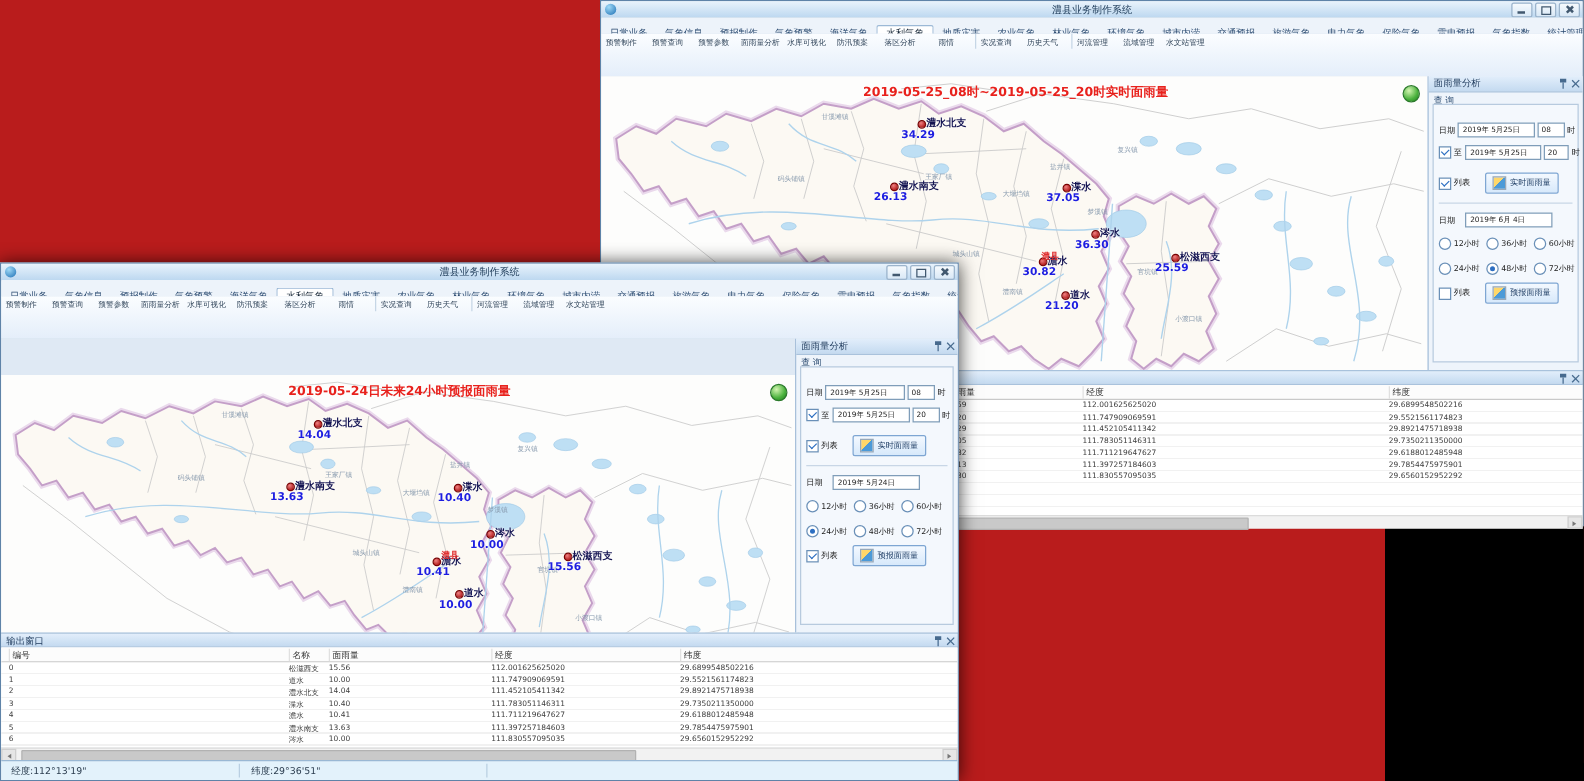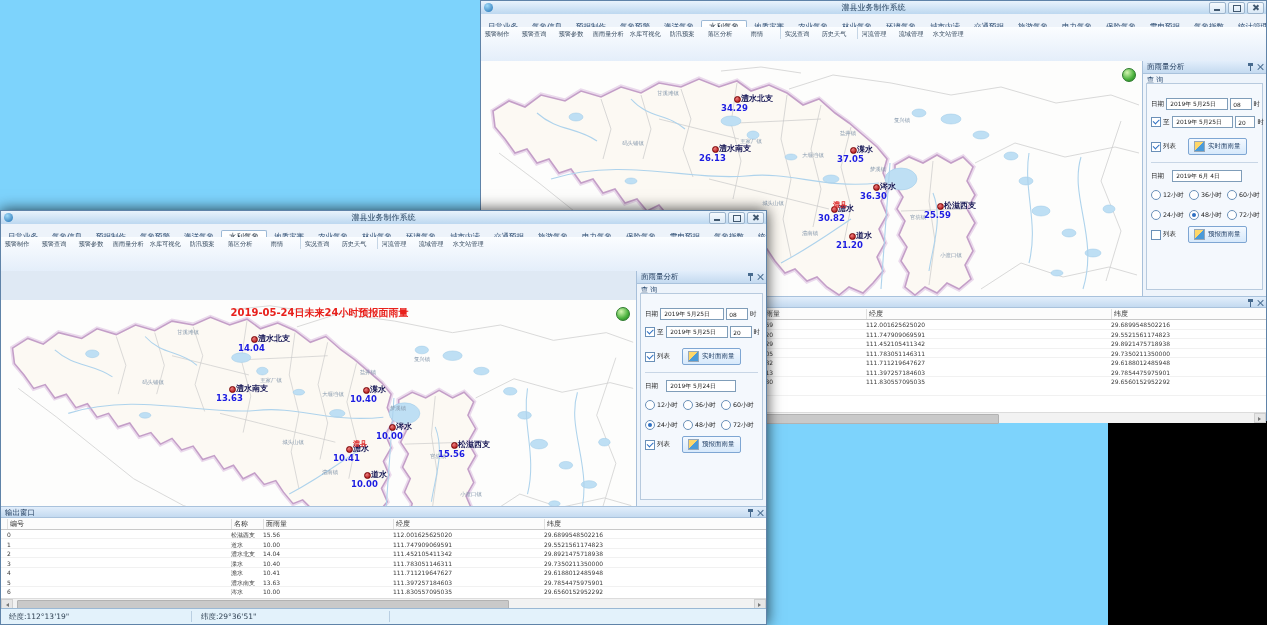--- a/index.html
+++ b/index.html
@@ -1,17 +1,17 @@
 <!DOCTYPE html>
 <html><head>
 <meta charset="utf-8">
 <style>
   html,body{margin:0;padding:0;background:#000;width:1267px;height:625px;overflow:hidden;
     font-family:"DejaVu Sans","Liberation Sans",sans-serif;}
-  .stage{position:relative;width:1108px;height:625px;background:#7dd3fc;}
+  .stage{position:relative;width:1108px;height:625px;background:#b91c1c;}
 
   
   .win{position:absolute;background:#eef4fb;border:1px solid #5f83a8;box-sizing:border-box;}
   .w-back{left:480px;top:0;width:787px;height:421px;z-index:1;}
   .w-front{left:0;top:210px;width:767px;height:415px;z-index:2;box-shadow:0 0 14px rgba(0,0,0,.75);}
   .tbar{position:absolute;left:0;right:0;top:0;height:13px;
     background:linear-gradient(#e9f3fc,#bdd8f0);border-bottom:1px solid #9cb9d6;}
   .tbar .ttl{position:absolute;left:0;right:0;top:1px;text-align:center;font-size:8px;color:#23405e;}
   .appico{position:absolute;left:3px;top:2px;width:9px;height:9px;border-radius:50%;
     background:radial-gradient(circle at 35% 30%,#9fd9f7,#1d6fb4);}
@@ -276,20 +276,21 @@
     <path class="rv" d="M70,118 C140,96 210,120 265,115 C310,110 340,128 398,122"></path>
     <path class="rv" d="M300,202 C330,186 352,170 370,158"></path>
     <path class="rv" d="M452,132 C462,158 452,184 448,210"></path>
     <path class="rv" d="M150,38 C168,58 186,52 204,68"></path>
     <path class="rv" d="M56,52 C76,70 96,66 116,80"></path>
     <path class="rv" d="M600,96 C588,136 618,176 602,228"></path>
     <path class="rv" d="M548,92 C542,130 558,162 548,202"></path>
     <path class="rv" d="M409,102 L400,228"></path>
   </svg>
 
+        <div class="maptitle">2019-05-25_08时~2019-05-25_20时实时面雨量</div>
         <div>
           <span class="town" style="left: 175px; top: 28px;">甘溪滩镇</span>
             <span class="town" style="left: 140px; top: 78px;">码头铺镇</span>
             <span class="town" style="left: 258px; top: 76px;">王家厂镇</span>
             <span class="town" style="left: 320px; top: 90px;">大堰垱镇</span>
             <span class="town" style="left: 358px; top: 68px;">盐井镇</span>
             <span class="town" style="left: 412px; top: 55px;">复兴镇</span>
             <span class="town" style="left: 388px; top: 104px;">梦溪镇</span>
             <span class="town" style="left: 428px; top: 152px;">官垸镇</span>
             <span class="town" style="left: 458px; top: 190px;">小渡口镇</span>

